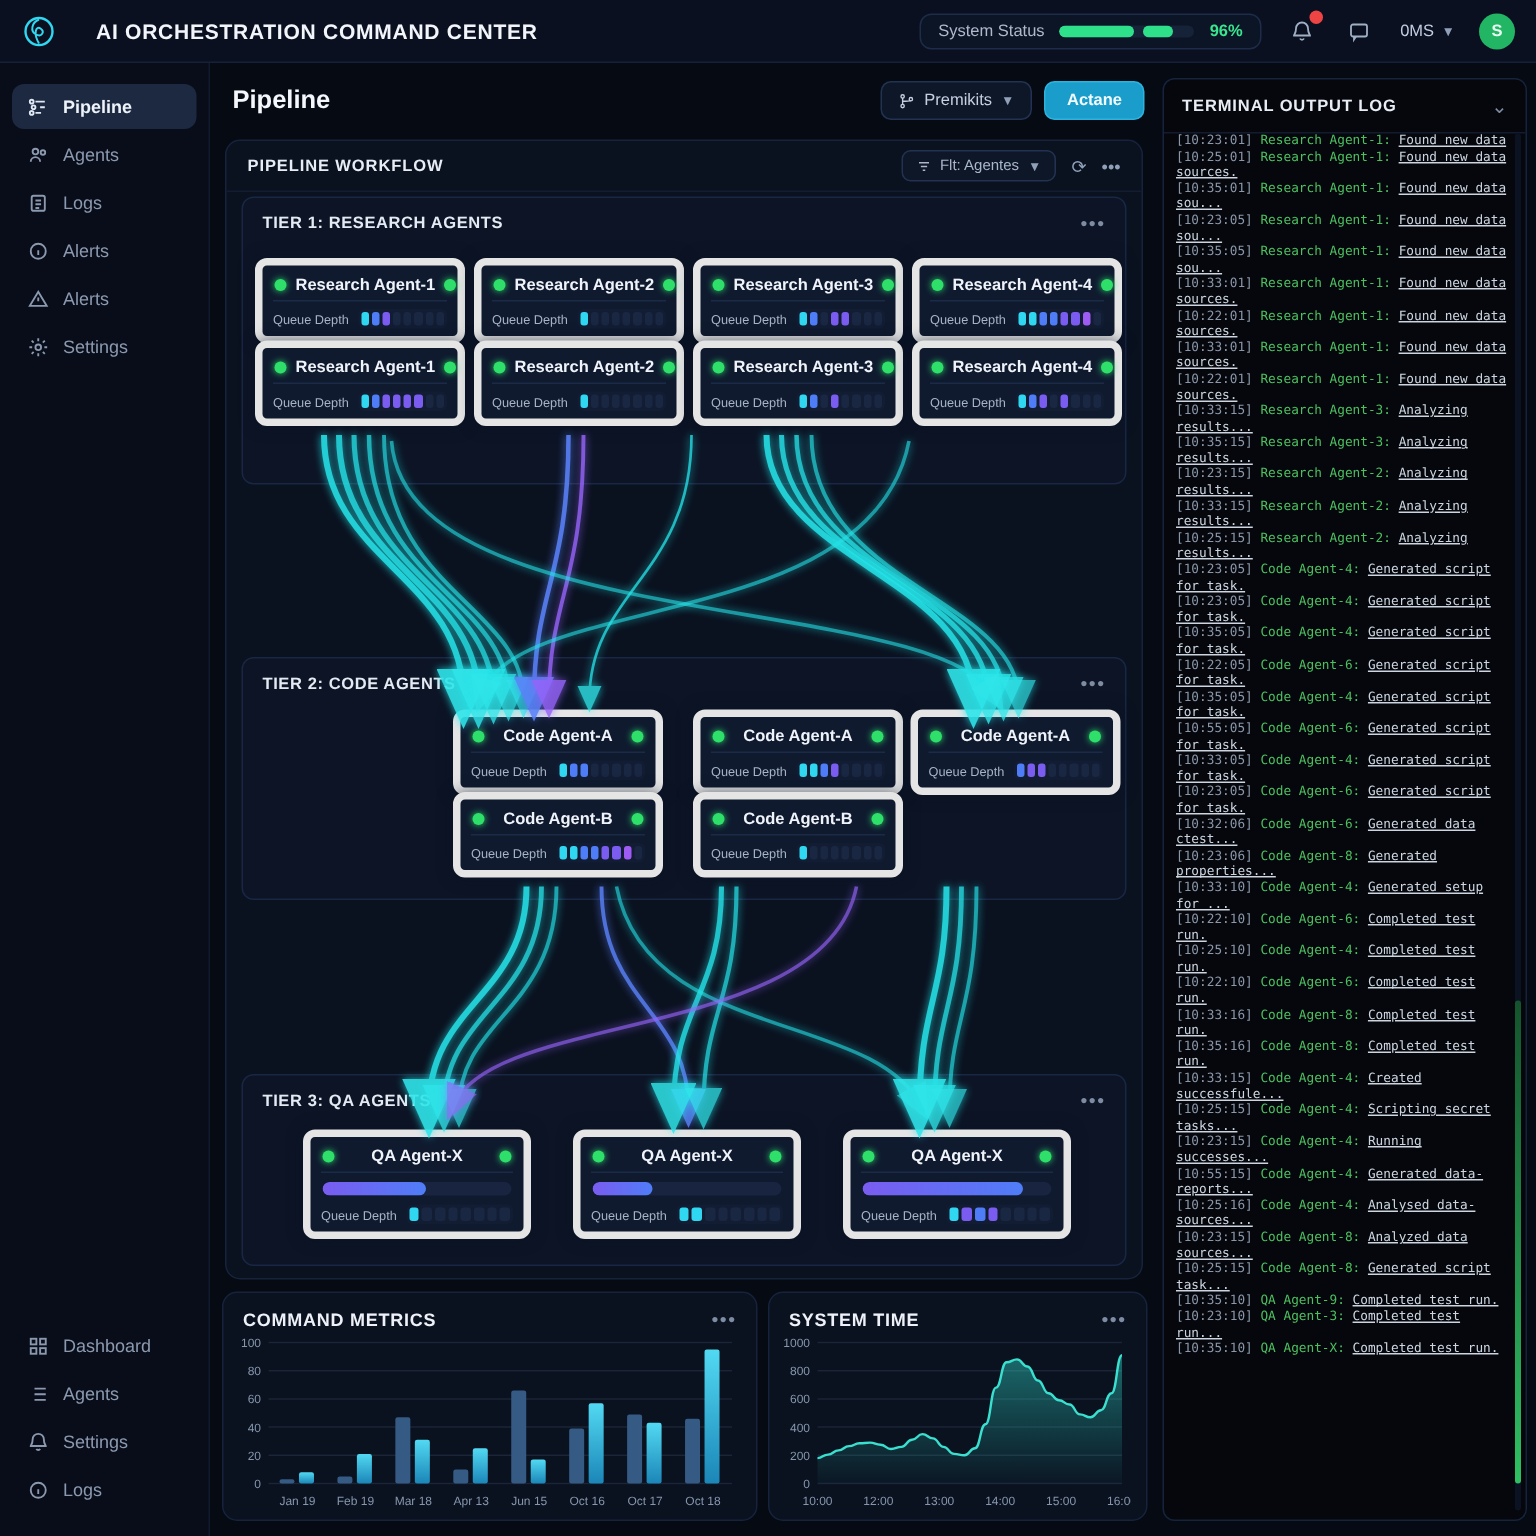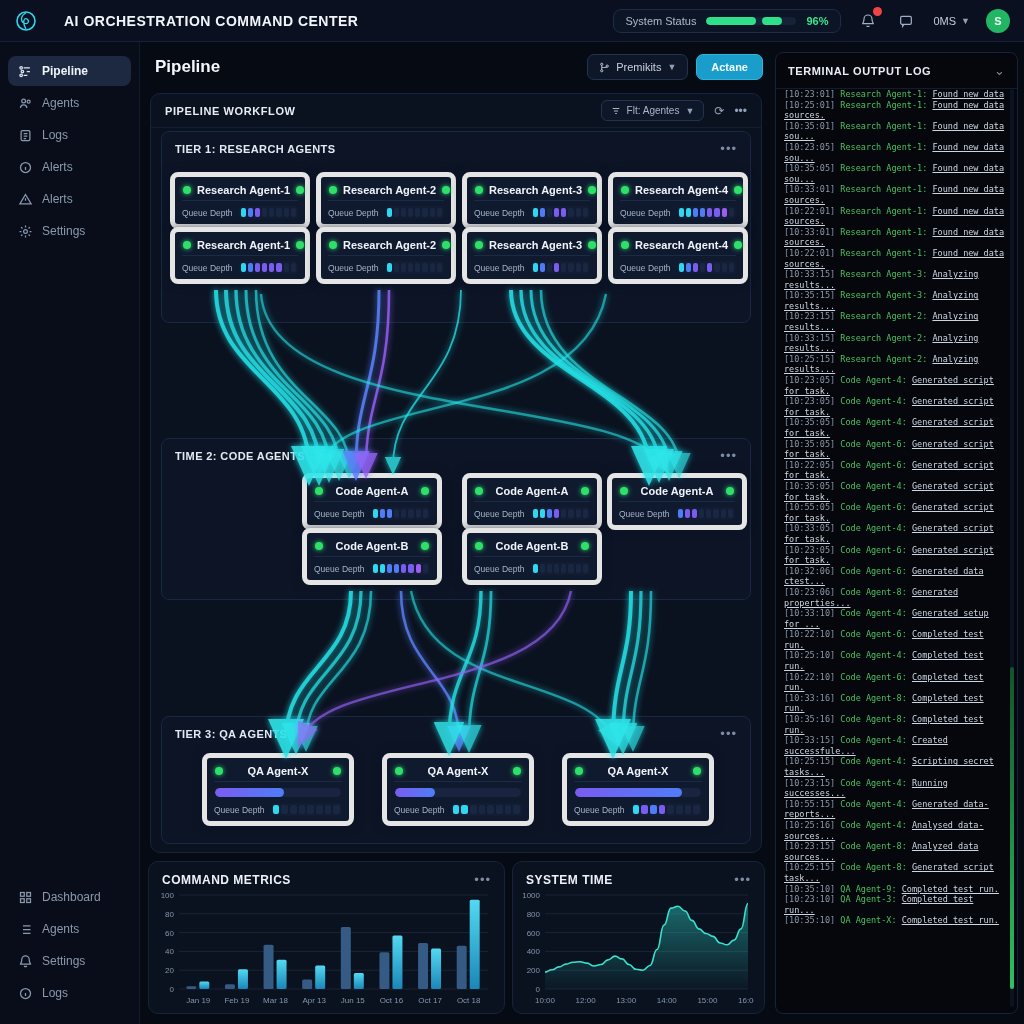--- a/index.html
+++ b/index.html
@@ -448,21 +448,21 @@
                 <span class="q-seg" style="background: rgb(122, 92, 240);"></span>
                 <span class="q-seg" style="background: rgb(26, 39, 66);"></span>
                 <span class="q-seg" style="background: rgb(26, 39, 66);"></span>
                 <span class="q-seg" style="background: rgb(26, 39, 66);"></span>
               </span>
             </div>
           </div>
         </div>
       <div class="tier" id="tier2">
         <div class="tier-head">
-          <span class="tier-title">TIME 2: CODE AGENTS</span>
+          <span class="tier-title">TIER 2: CODE AGENTS</span>
           <span class="more">•••</span>
         </div>
       <div class="agent-card" style="left: 140px; top: 34px; width: 140px;">
             <div class="card-top">
               <span class="dot"></span>
               <span class="agent-name">Code Agent-A</span>
               <span class="dot"></span>
             </div>
             <div class="card-queue">
               <span class="q-label">Queue Depth</span>
@@ -779,21 +779,20 @@
         <div class="log-line"><span class="lg-t">[10:33:01] </span><span class="lg-a">Research Agent-1: </span><span class="lg-m">Found new data sources.</span></div>
         <div class="log-line"><span class="lg-t">[10:22:01] </span><span class="lg-a">Research Agent-1: </span><span class="lg-m">Found new data sources.</span></div>
         <div class="log-line"><span class="lg-t">[10:33:15] </span><span class="lg-a">Research Agent-3: </span><span class="lg-m">Analyzing results...</span></div>
         <div class="log-line"><span class="lg-t">[10:35:15] </span><span class="lg-a">Research Agent-3: </span><span class="lg-m">Analyzing results...</span></div>
         <div class="log-line"><span class="lg-t">[10:23:15] </span><span class="lg-a">Research Agent-2: </span><span class="lg-m">Analyzing results...</span></div>
         <div class="log-line"><span class="lg-t">[10:33:15] </span><span class="lg-a">Research Agent-2: </span><span class="lg-m">Analyzing results...</span></div>
         <div class="log-line"><span class="lg-t">[10:25:15] </span><span class="lg-a">Research Agent-2: </span><span class="lg-m">Analyzing results...</span></div>
         <div class="log-line"><span class="lg-t">[10:23:05] </span><span class="lg-a">Code Agent-4: </span><span class="lg-m">Generated script for task.</span></div>
         <div class="log-line"><span class="lg-t">[10:23:05] </span><span class="lg-a">Code Agent-4: </span><span class="lg-m">Generated script for task.</span></div>
         <div class="log-line"><span class="lg-t">[10:35:05] </span><span class="lg-a">Code Agent-4: </span><span class="lg-m">Generated script for task.</span></div>
-        <div class="log-line"><span class="lg-t">[10:35:05] </span><span class="lg-a">Code Agent-6: </span><span class="lg-m">Generated script for task.</span></div>
         <div class="log-line"><span class="lg-t">[10:22:05] </span><span class="lg-a">Code Agent-6: </span><span class="lg-m">Generated script for task.</span></div>
         <div class="log-line"><span class="lg-t">[10:35:05] </span><span class="lg-a">Code Agent-4: </span><span class="lg-m">Generated script for task.</span></div>
         <div class="log-line"><span class="lg-t">[10:55:05] </span><span class="lg-a">Code Agent-6: </span><span class="lg-m">Generated script for task.</span></div>
         <div class="log-line"><span class="lg-t">[10:33:05] </span><span class="lg-a">Code Agent-4: </span><span class="lg-m">Generated script for task.</span></div>
         <div class="log-line"><span class="lg-t">[10:23:05] </span><span class="lg-a">Code Agent-6: </span><span class="lg-m">Generated script for task.</span></div>
         <div class="log-line"><span class="lg-t">[10:32:06] </span><span class="lg-a">Code Agent-6: </span><span class="lg-m">Generated data ctest...</span></div>
         <div class="log-line"><span class="lg-t">[10:23:06] </span><span class="lg-a">Code Agent-8: </span><span class="lg-m">Generated properties...</span></div>
         <div class="log-line"><span class="lg-t">[10:33:10] </span><span class="lg-a">Code Agent-4: </span><span class="lg-m">Generated setup for ...</span></div>
         <div class="log-line"><span class="lg-t">[10:22:10] </span><span class="lg-a">Code Agent-6: </span><span class="lg-m">Completed test run.</span></div>
         <div class="log-line"><span class="lg-t">[10:25:10] </span><span class="lg-a">Code Agent-4: </span><span class="lg-m">Completed test run.</span></div>

